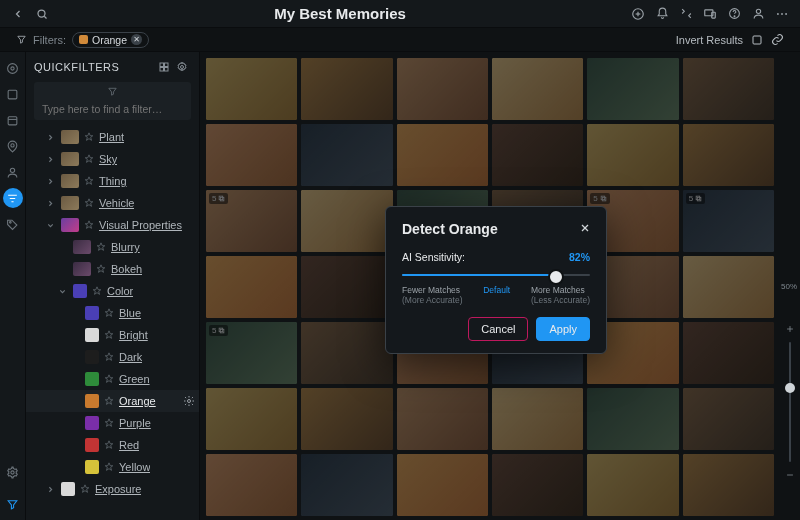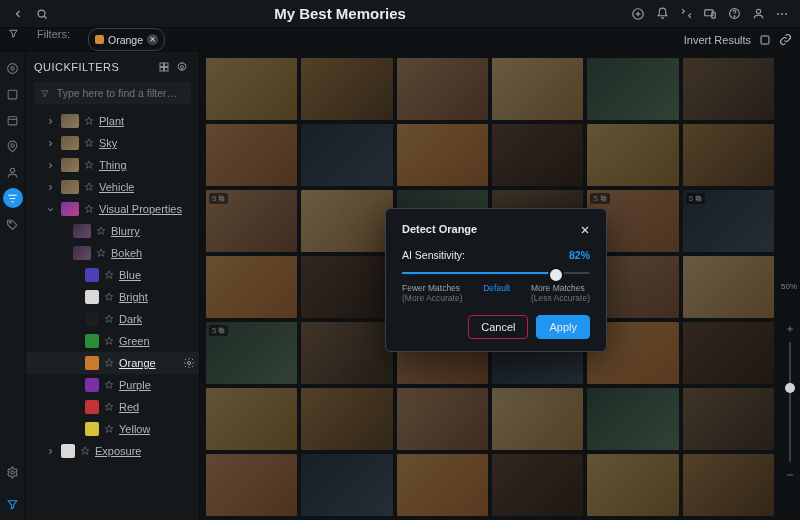--- a/index.html
+++ b/index.html
@@ -17,38 +17,38 @@
   html,body { margin:0; padding:0; width:800px; height:520px; background:var(--bg0); color:var(--text); overflow:hidden; font-size:11px; }
   svg { display:block; }
 
   
   .topbar { height:28px; background:var(--bg1); display:flex; align-items:center; padding:0 6px; border-bottom:1px solid #0a0c0e; }
   .topbar .spacer { flex:1; }
   .topbar .title { font-size:15px; font-weight:600; color:#e8eaec; }
   .top-icon { width:24px; height:24px; display:flex; align-items:center; justify-content:center; color:#9ba2a8; border-radius:4px; }
 
   
-  .filtersbar { height:24px; background:var(--bg0); display:flex; padding:0 8px; color:var(--text-dim); gap:18px; border-bottom:1px solid #0a0c0e;}
+  .filtersbar { height:24px; background:var(--bg0); display:flex; align-items:center; padding:0 16px; color:var(--text-dim); gap:6px; border-bottom:1px solid #0a0c0e;}
   .filtersbar .right { margin-left:auto; display:flex; align-items:center; gap:8px; color:#b6bcc1; }
   .chip { display:flex; align-items:center; gap:4px; border:1px solid #3a4148; border-radius:10px; padding:1px 6px; color:#d6dade; font-size:10.5px;}
   .chip .sw { width:9px; height:9px; border-radius:2px; background:#d18a3a;}
   .chip .x { width:11px; height:11px; border-radius:50%; background:#3a4148; color:#cfd4d8; display:flex; align-items:center; justify-content:center; font-size:8px; line-height:1;}
 
   
   .main { display:flex; height:calc(520px - 28px - 24px); }
   .rail { width:26px; background:var(--bg1); display:flex; flex-direction:column; align-items:center; padding-top:6px; gap:6px; border-right:1px solid #0a0c0e;}
   .rail .ricon { width:20px; height:20px; display:flex; align-items:center; justify-content:center; color:#6d757c; border-radius:4px;}
   .rail .ricon.active { background:var(--accent); color:#fff; border-radius:50%; }
   .rail .bottom { margin-top:auto; margin-bottom:6px; }
 
   .panel { width:174px; background:var(--bg1); border-right:1px solid #0a0c0e; display:flex; flex-direction:column; overflow:hidden;}
   .panel-head { display:flex; align-items:center; padding:6px 8px; color:#cfd4d8; font-size:11px; letter-spacing:.5px;}
   .panel-head .pspacer { flex:1;}
   .panel-head .picon { width:18px;height:18px;display:flex;align-items:center;justify-content:center;color:#868e95;}
-  .panel-search { margin:0 8px 6px 8px; background:var(--bg2); border-radius:3px; display:flex; align-items:center; padding:4px 6px; color:#5e666c; gap:5px;}
+  .panel-search { margin:0 8px 6px 8px; background:var(--bg2); border-radius:3px; display:flex; align-items:center; padding:4px 6px; color:#5e666c; gap:5px;flex-direction:column;}
   .panel-search input { background:transparent; border:none; outline:none; color:var(--text); font-size:10.5px; width:100%;}
   .tree { overflow-y:auto; overflow-x:hidden; padding-bottom:8px;}
   .tree::-webkit-scrollbar{width:6px;} .tree::-webkit-scrollbar-thumb{background:#2b3237;border-radius:3px;}
   .node { display:flex; align-items:center; height:22px; padding-right:6px; color:#b0b6bb; gap:5px; position:relative;}
   .node.active { background:var(--bg2); color:#e8eaec;}
   .caret { width:12px; display:flex; justify-content:center; color:#6d757c;}
   .thumb { width:18px; height:14px; border-radius:2px; background:linear-gradient(135deg,#6b5a42,#8c7a5a); flex-shrink:0;}
   .swatch { width:14px; height:14px; border-radius:2px; flex-shrink:0;}
   .pin { color:#5e666c; }
   .label { white-space:nowrap; overflow:hidden; text-overflow:ellipsis; font-size:11px;text-decoration:underline;}
@@ -63,21 +63,21 @@
   .badge { position:absolute; top:3px; left:3px; background:rgba(0,0,0,.55); color:#e8eaec; font-size:8px; padding:1px 3px; border-radius:2px; display:flex; align-items:center; gap:2px;}
   .overlay { position:absolute; inset:0; background:rgba(10,12,14,.58);}
   .zoom { position:absolute; right:4px; bottom:40px; width:12px; display:flex; flex-direction:column; align-items:center; gap:8px; color:#7e868d;}
   .zoom .track { width:2px; height:120px; background:#3a4148; border-radius:1px; position:relative;}
   .zoom .knob { position:absolute; left:-4px; width:10px; height:10px; border-radius:50%; background:#cfd4d8; top:34%;}
   .zoomlabel { position:absolute; right:3px; top:50%; font-size:8px; color:#7e868d; transform:translateY(-50%);}
 
   
   .scrim { position:absolute; inset:0; display:flex; align-items:center; justify-content:center; }
   .dialog { width:222px; background:#14181c; border:1px solid var(--dialog-border); border-radius:6px; box-shadow:0 10px 40px rgba(0,0,0,.6); padding:14px 16px 12px 16px; color:#e8eaec; position:relative; top:-6px; left:-4px;}
-  .dialog h3 { margin:0 0 14px 0; font-size:11px; font-weight:600;}
+  .dialog h3 { margin:0 0 14px 0; font-size:14px; font-weight:600;}
   .dclose { position:absolute; top:12px; right:12px; width:18px;height:18px; display:flex;align-items:center;justify-content:center; color:#cfd4d8;}
   .drow { display:flex; align-items:center; justify-content:space-between; font-size:10.5px; margin-bottom:4px;}
   .dval { color:var(--accent); font-weight:600;}
   .slider { position:relative; height:16px; margin-bottom:2px;}
   .strack { position:absolute; left:0; right:0; top:7px; height:2px; background:#3a4148; border-radius:1px;}
   .sfill  { position:absolute; left:0; top:7px; height:2px; background:var(--accent); border-radius:1px;}
   .sknob { position:absolute; top:2px; width:12px; height:12px; border-radius:50%; background:#e8eaec; border:2px solid #0f1214; box-sizing:content-box; margin-left:-8px;}
   .ticks { display:flex; justify-content:space-between; font-size:8.5px; color:#9ba2a8; margin-bottom:12px;}
   .ticks .mid { color:var(--accent);}
   .ticks div { line-height:1.2;}
@@ -330,20 +330,32 @@
           <span class="label">Blurry</span>
         </div>
         <div class="node indent2">
           <span class="caret"></span>
           <span class="thumb" style="background:linear-gradient(135deg,#3a2c42,#6a4a6a)"></span>
           <svg class="pin" width="10" height="10" viewBox="0 0 24 24" fill="none" stroke="currentColor" stroke-width="2">
             <path d="M12 2l3 7h6l-5 4 2 7-6-4-6 4 2-7-5-4h6z"></path>
           </svg>
           <span class="label">Bokeh</span>
         </div>
+        <div class="node indent2">
+          <span class="caret">
+            <svg width="9" height="9" viewBox="0 0 24 24" fill="none" stroke="currentColor" stroke-width="3">
+              <polyline points="6 9 12 15 18 9"></polyline>
+            </svg>
+          </span>
+          <span class="swatch" style="background:#4a3fb5"></span>
+          <svg class="pin" width="10" height="10" viewBox="0 0 24 24" fill="none" stroke="currentColor" stroke-width="2">
+            <path d="M12 2l3 7h6l-5 4 2 7-6-4-6 4 2-7-5-4h6z"></path>
+          </svg>
+          <span class="label">Color</span>
+        </div>
         <div class="node indent3">
           <span class="caret"></span>
           <span class="swatch" style="background:#4a3fb5"></span>
           <svg class="pin" width="10" height="10" viewBox="0 0 24 24" fill="none" stroke="currentColor" stroke-width="2">
             <path d="M12 2l3 7h6l-5 4 2 7-6-4-6 4 2-7-5-4h6z"></path>
           </svg>
           <span class="label">Blue</span>
         </div>
         <div class="node indent3">
           <span class="caret"></span>

